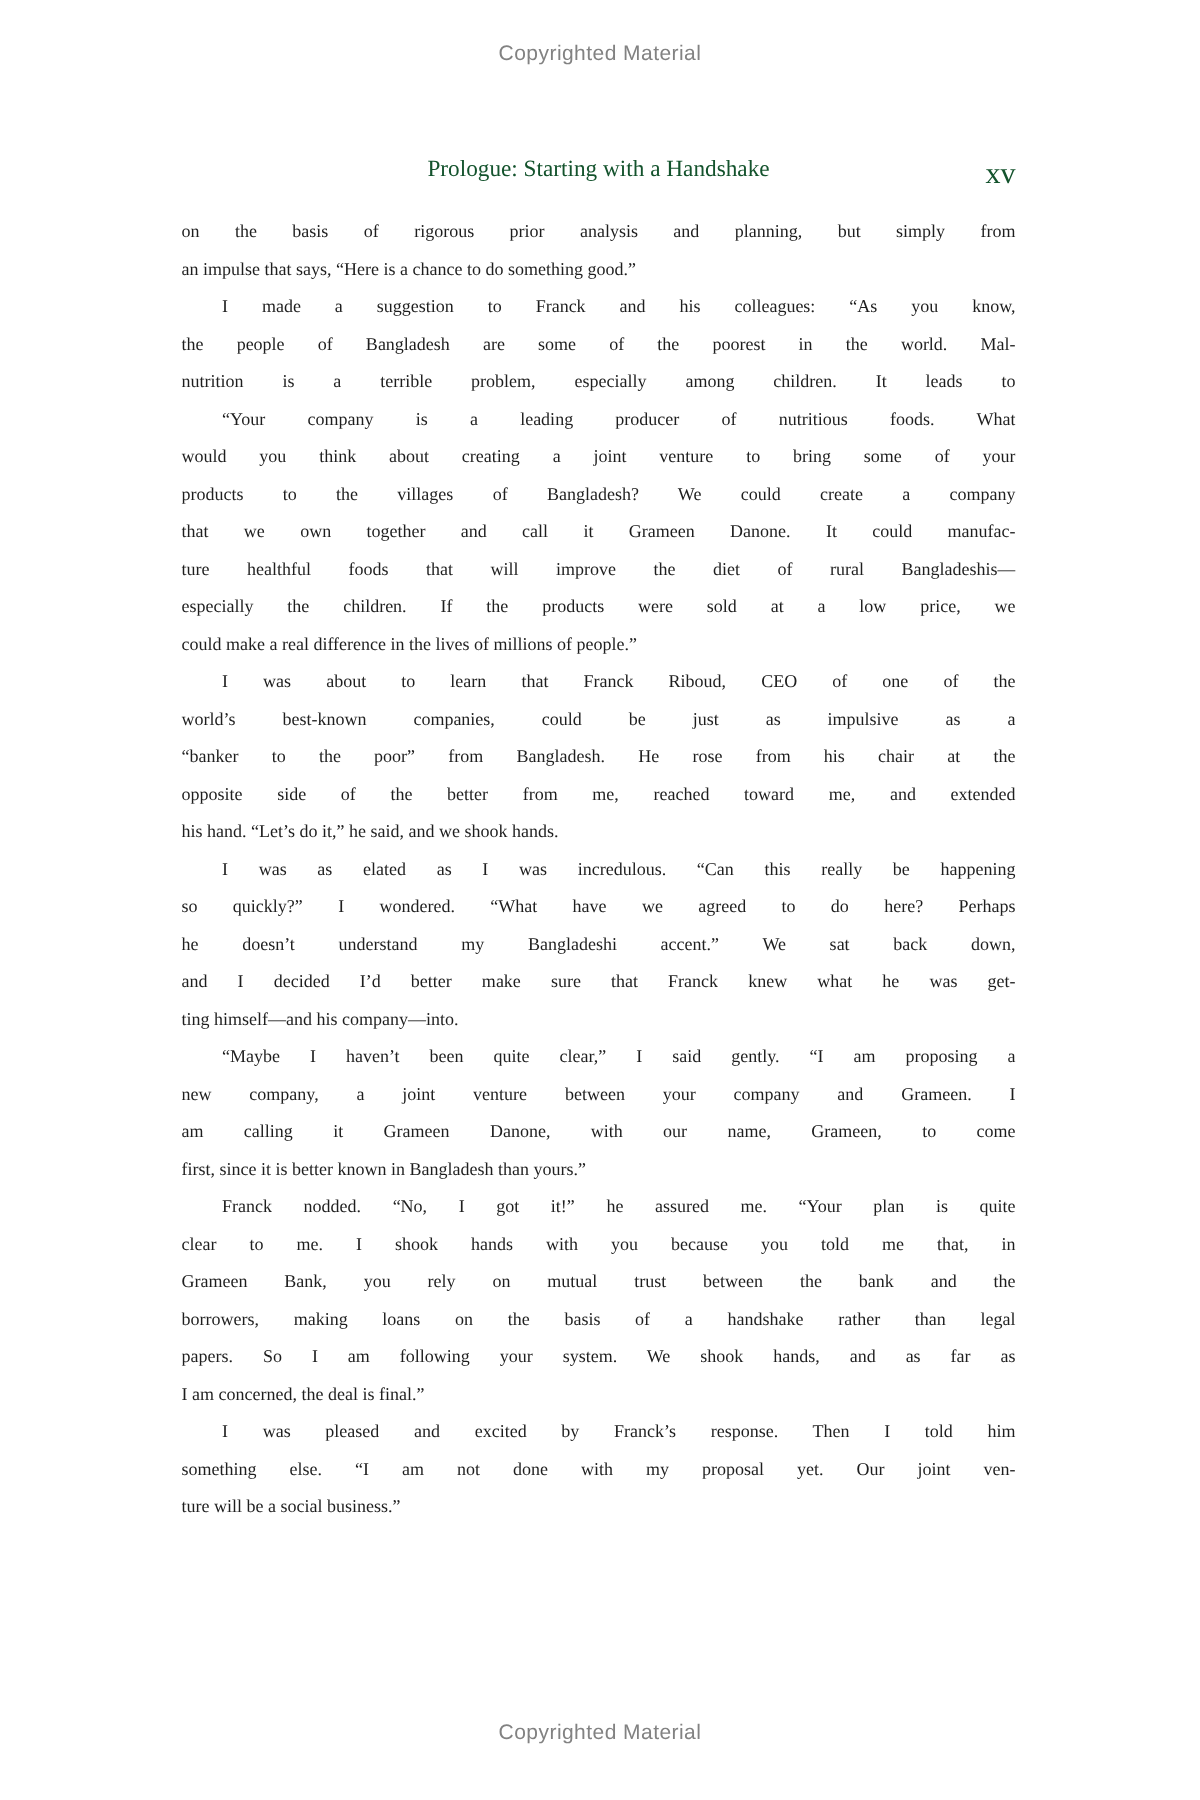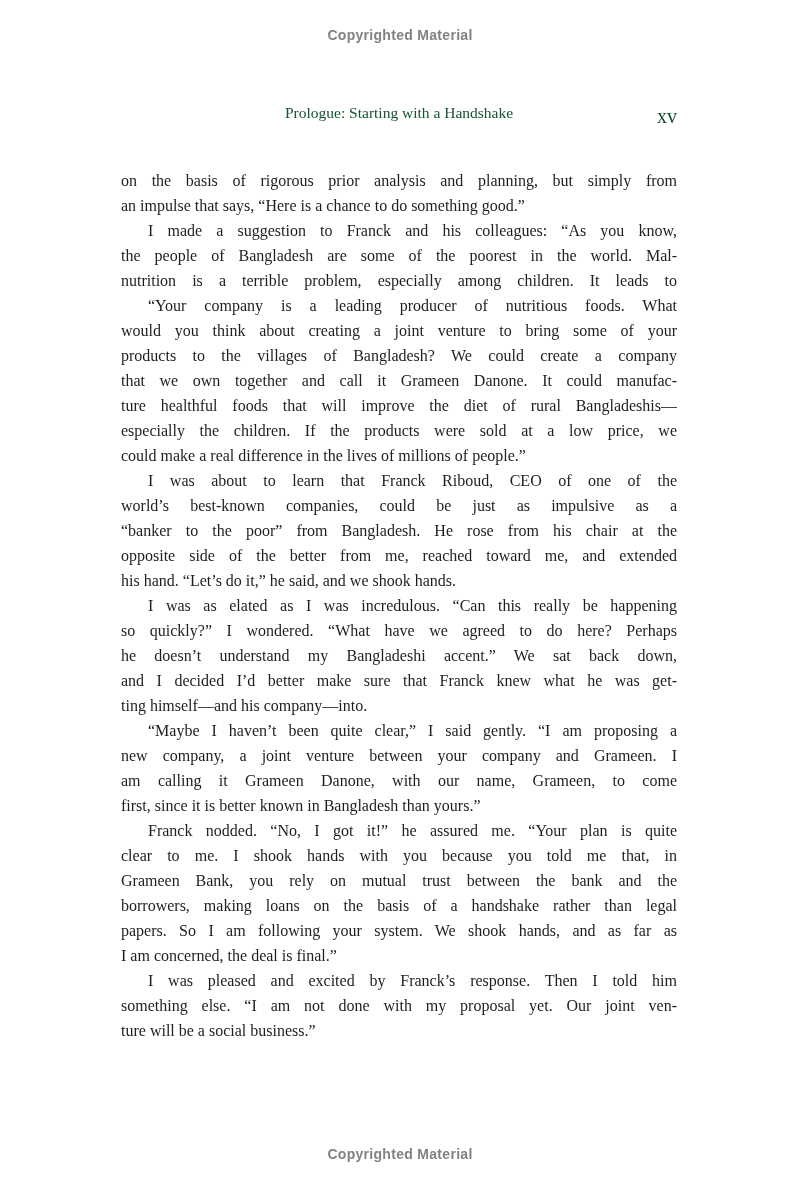--- a/index.html
+++ b/index.html
@@ -12,21 +12,21 @@
     font-family: "Liberation Serif", serif;
     color: #1e1e1e;
     overflow: hidden;
   }
   .banner {
     position: absolute;
     left: 0;
     width: 800px;
     text-align: center;
     font-family: "Liberation Sans", sans-serif;
-    font-weight: bold;
+    font-weight: normal;
     font-size: 14px;
     letter-spacing: 0.3px;
     color: #828282;
   }
   .banner.top { top: 27px; }
   .banner.bottom { top: 1146px; }
   .running-header {
     position: absolute;
     left: 121px;
     top: 104px;
@@ -37,23 +37,23 @@
   }
   .rh-page {
     position: absolute;
     right: 0;
     top: 1px;
     font-size: 20px;
   }
   .body-text {
     position: absolute;
     left: 121px;
-    top: 168px;
+    top: 142px;
     width: 556px;
-    font-size: 16px;
+    font-size: 12px;
   }
   .line {
     height: 25px;
     line-height: 25px;
     overflow: hidden;
     text-align: left;
     white-space: normal;
   }
   .line.just {
     text-align: justify;

